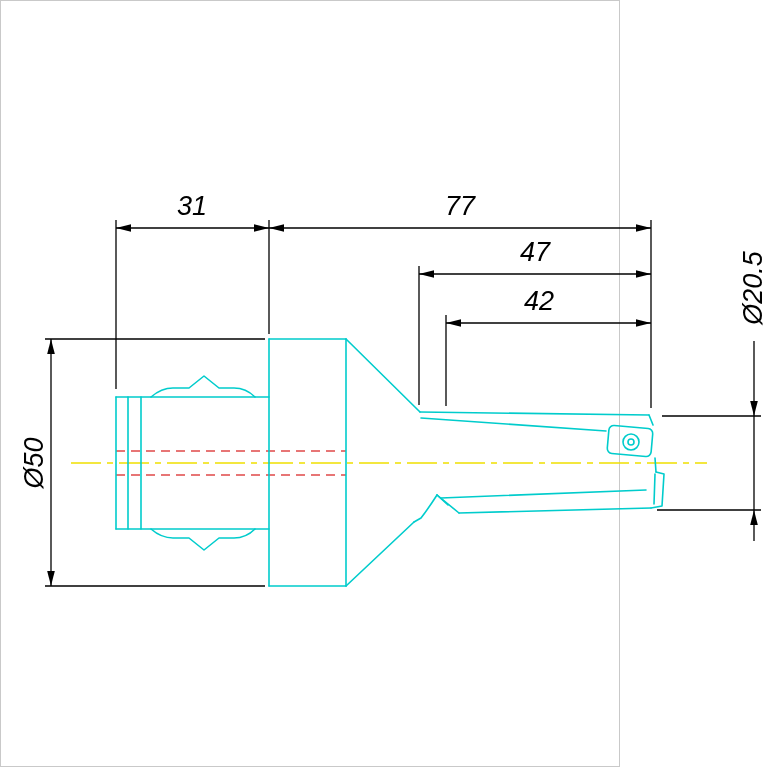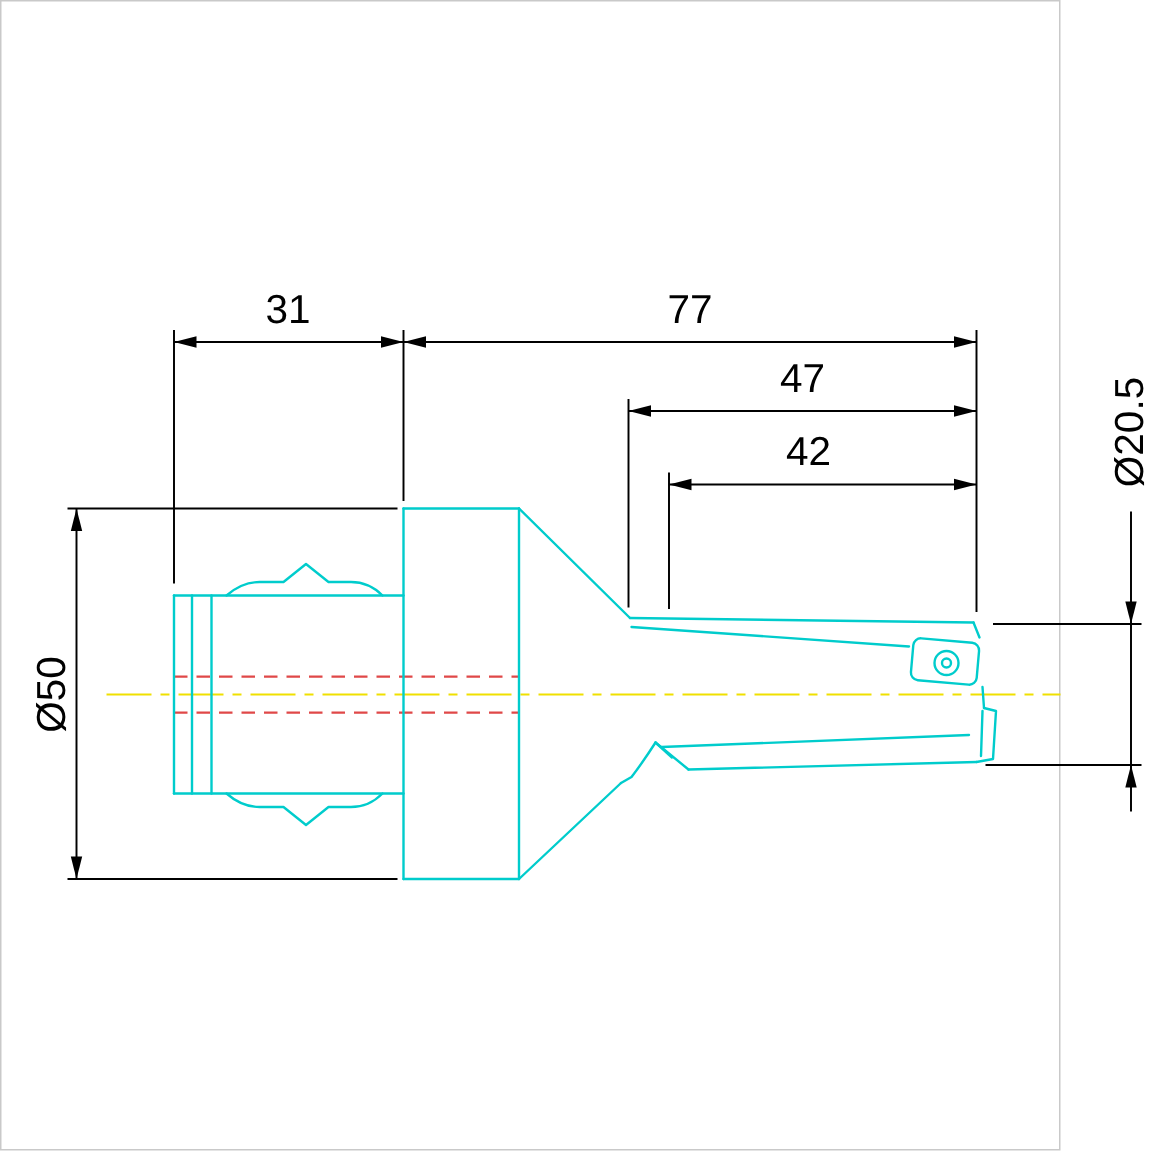--- a/index.html
+++ b/index.html
@@ -1,19 +1,19 @@
 <!DOCTYPE html>
 <html style="--outline: #00cccc; --centerline: #f0e000; --coolant: #e04848; --dimension: #000000; --background: #ffffff; --frame: #c9c9c9;"><head>
 <meta charset="utf-8">
 <style>
   * { margin: 0; padding: 0; box-sizing: border-box; }
   html, body { width: 767px; height: 767px; background: #ffffff; overflow: hidden;
                font-family: "Liberation Sans", sans-serif; }
-  .frame { position: absolute; left: 0; top: 0; width: 707px; height: 767px;
-           border: 1px solid var(--frame, #c9c9c9); background: var(--background, #ffffff); }
+  .frame { position: absolute; left: 0; top: 0; width: 620px; height: 767px;
+           border: 1px solid var(--frame, #c9c9c9); background: var(--background, #ffffff); font-style: italic; }
   svg { display: block; }
   svg text { font-family: "Liberation Sans", sans-serif; font-size: 27px;
              fill: var(--dimension, #000000); }
   .outline  { stroke: var(--outline, #00cccc); fill: none; stroke-width: 1.6;
               stroke-linecap: round; stroke-linejoin: round; }
   .dimline  { stroke: var(--dimension, #000000); fill: none; stroke-width: 1.3; }
   .arrow    { fill: var(--dimension, #000000); stroke: none; }
   .center   { stroke: var(--centerline, #f0e000); fill: none; stroke-width: 1.3;
               stroke-dasharray: 30 6 6 6; }
   .coolant  { stroke: var(--coolant, #e04848); fill: none; stroke-width: 1.5;

